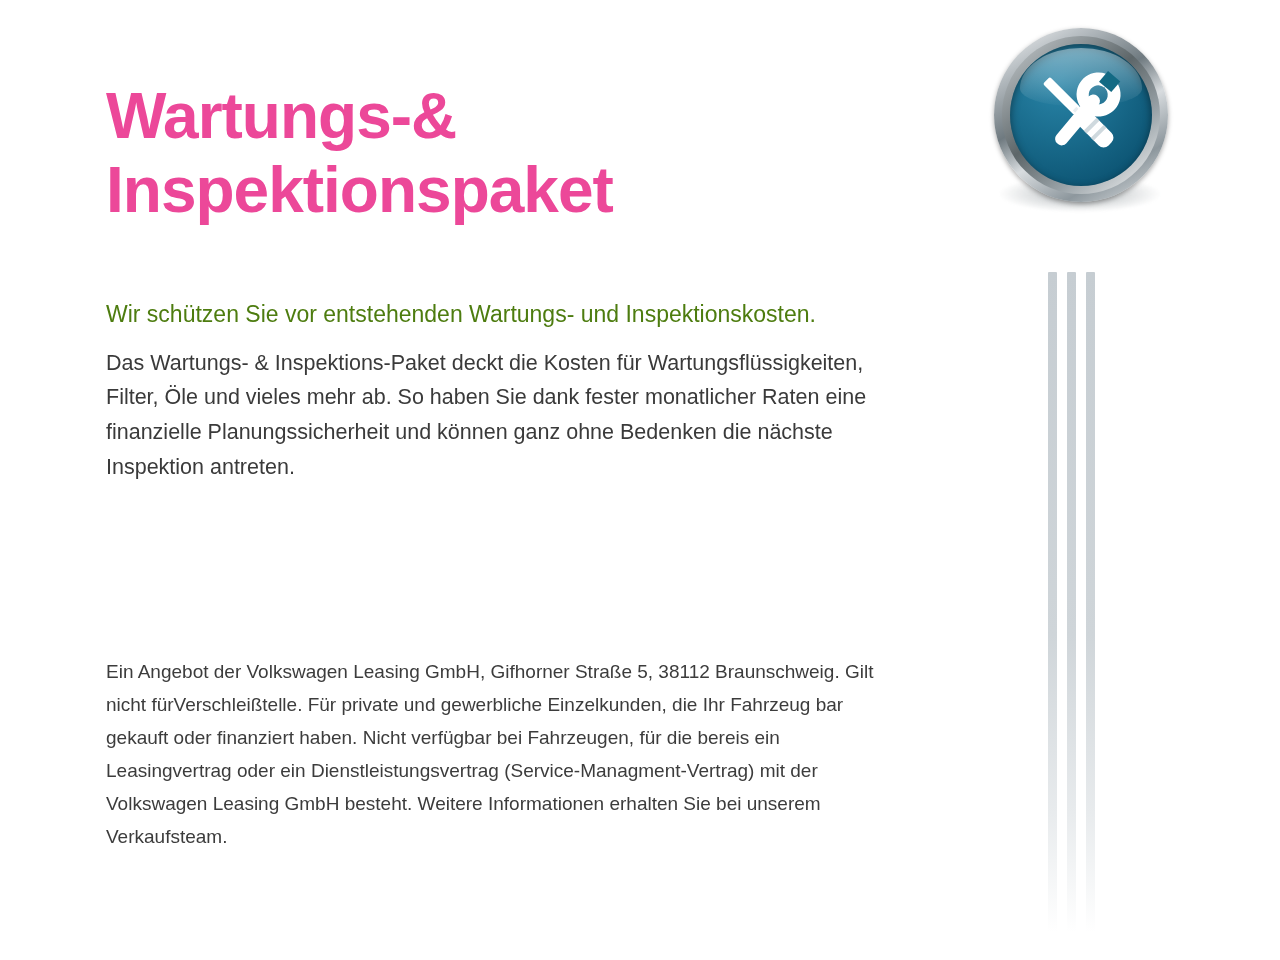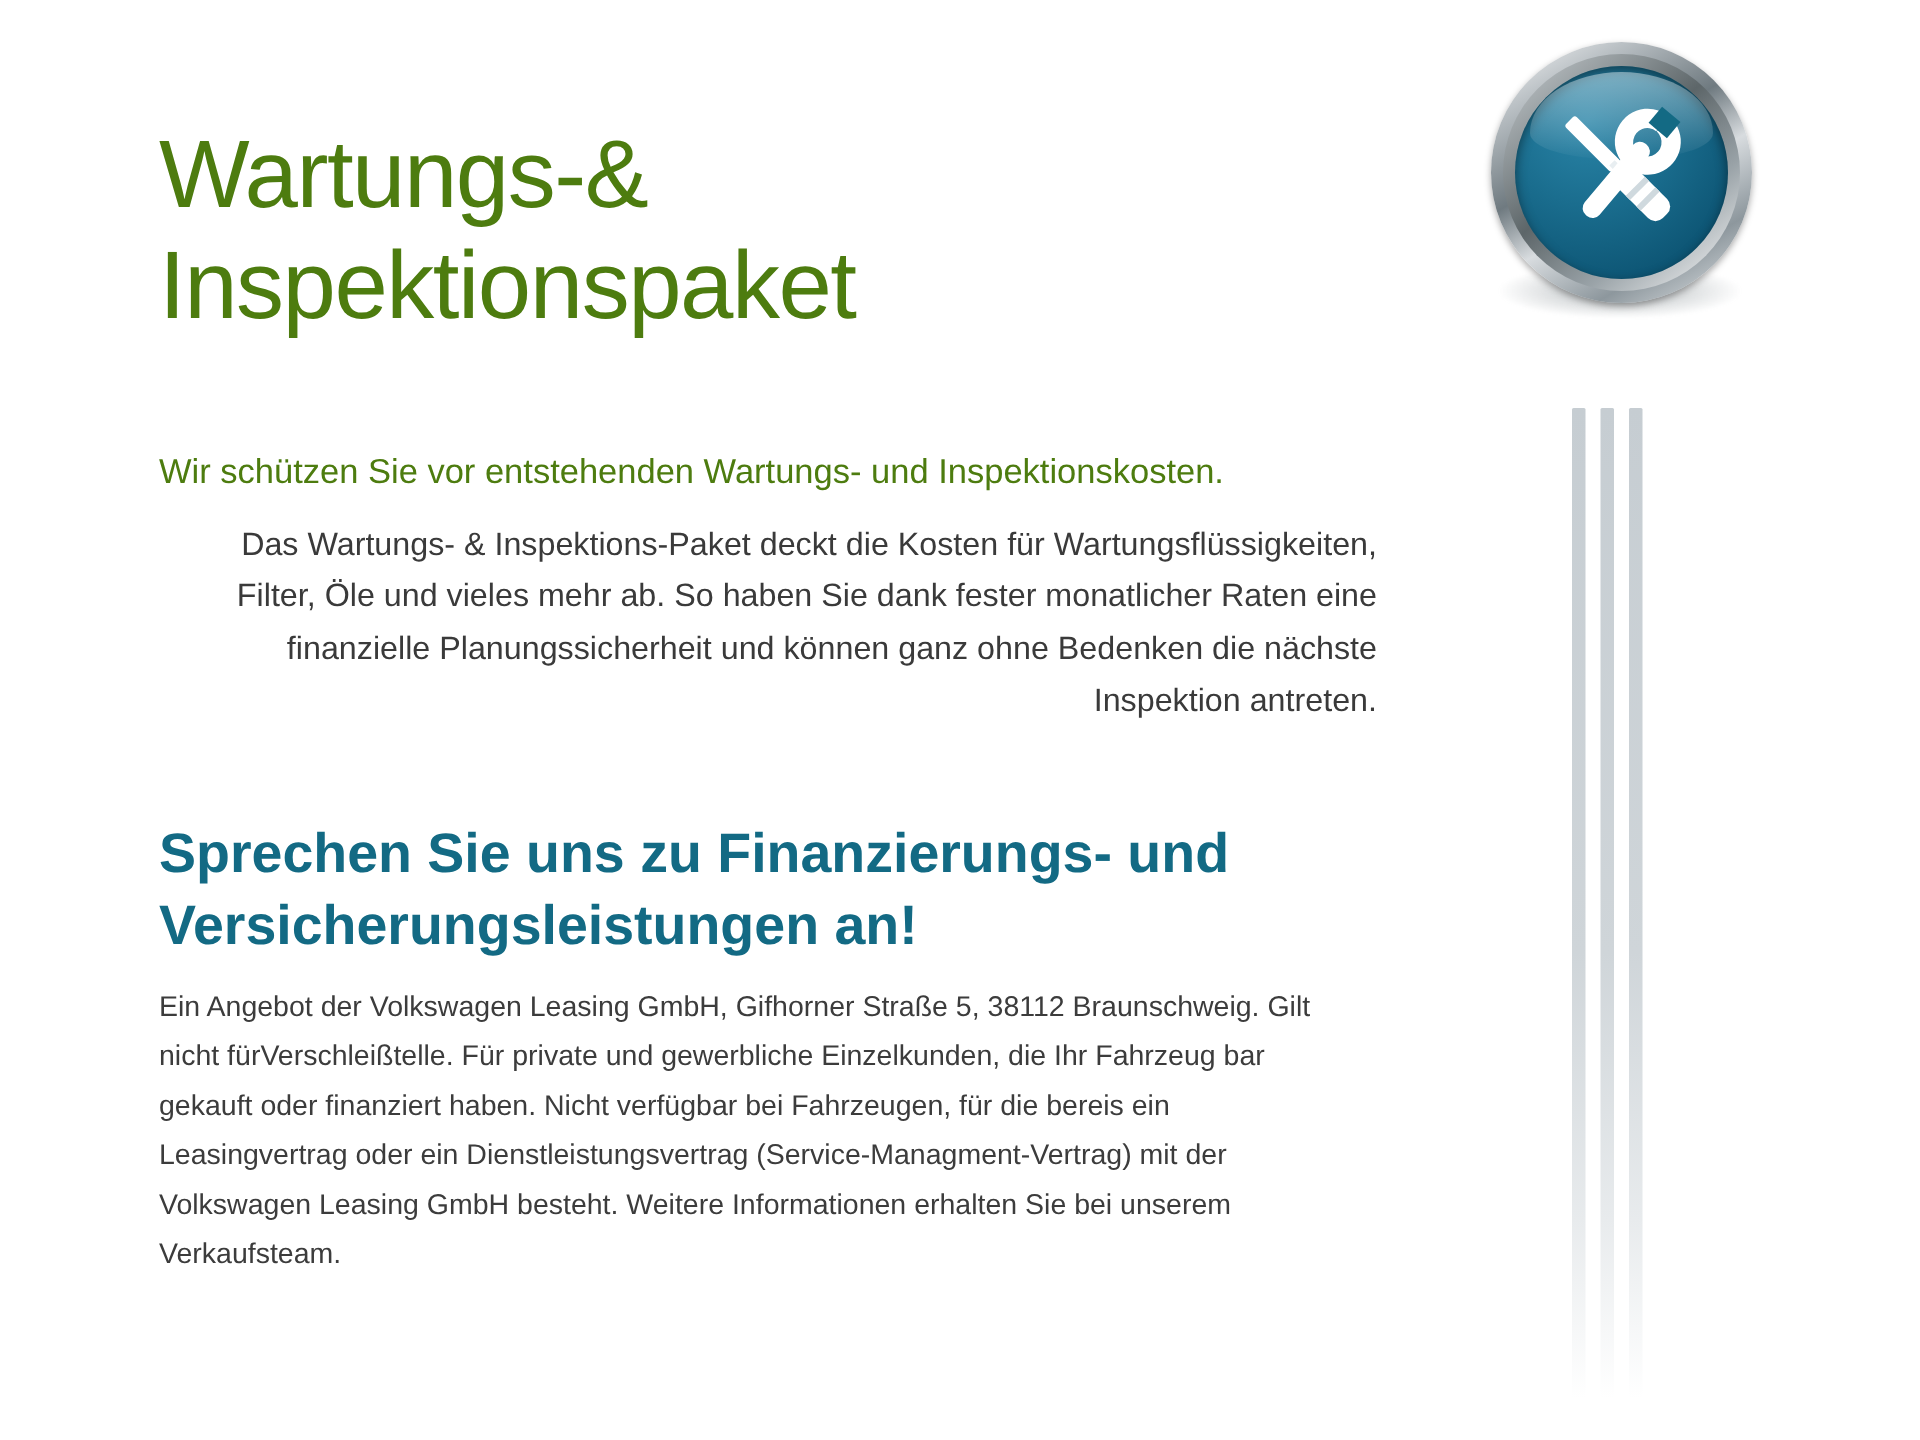--- a/index.html
+++ b/index.html
@@ -117,42 +117,41 @@
   }
 
   
   .headline {
     position: absolute;
     left: 106px;
     top: 36px;
     width: 800px;
     font-size: 64px;
     line-height: 1.16;
-    font-weight: normal;
-    color: #4d7c0f;
+    font-weight: bold;
+    color: #ec4899;
     letter-spacing: -1px;
   }
   .subhead {
     position: absolute;
     left: 106px;
     top: 278px;
     width: 830px;
     font-size: 23px;
     font-weight: normal;
     color: #4d7c0f;
   }
   .body-copy {
     position: absolute;
     left: 106px;
     top: 324px;
     width: 812px;
     font-size: 21.5px;
     line-height: 1.62;
     color: #3a3a3a;
-    text-align: right;
   }
   .cta {
     position: absolute;
     left: 106px;
     top: 514px;
     width: 830px;
     font-size: 37px;
     line-height: 1.3;
     font-weight: bold;
     color: #136a84;
@@ -203,17 +202,16 @@
       </g>
     </svg>
   </div>
 
   <h1 class="headline">Wartungs-&amp; Inspektionspaket</h1>
 
   <p class="subhead">Wir schützen Sie vor entstehenden Wartungs- und Inspektionskosten.</p>
 
   <p class="body-copy">Das Wartungs- &amp; Inspektions-Paket deckt die Kosten für Wartungsflüssigkeiten, Filter, Öle und vieles mehr ab. So haben Sie dank fester monatlicher Raten eine finanzielle Planungssicherheit und können ganz ohne Bedenken die nächste Inspektion antreten.</p>
 
-  <h2 class="cta">Sprechen Sie uns zu Finanzierungs- und Versicherungsleistungen an!</h2>
 
   <p class="legal">Ein Angebot der Volkswagen Leasing GmbH, Gifhorner Straße 5, 38112 Braunschweig. Gilt nicht fürVerschleißtelle. Für private und gewerbliche Einzelkunden, die Ihr Fahrzeug bar gekauft oder finanziert haben. Nicht verfügbar bei Fahrzeugen, für die bereis ein Leasingvertrag oder ein Dienstleistungsvertrag (Service-Managment-Vertrag) mit der Volkswagen Leasing GmbH besteht. Weitere Informationen erhalten Sie bei unserem Verkaufsteam.</p>
 
 </div>
 
 </body></html>

